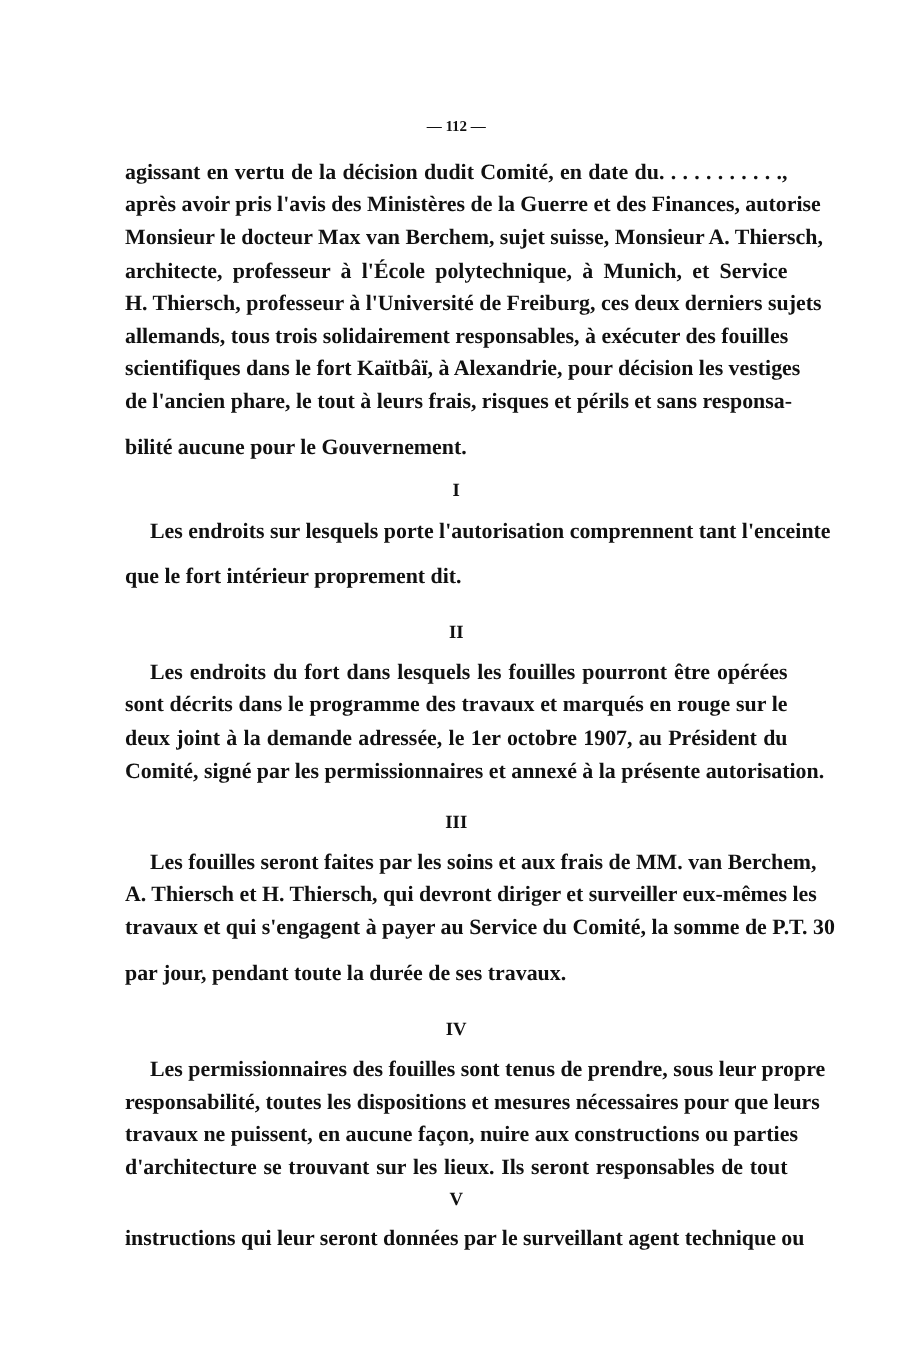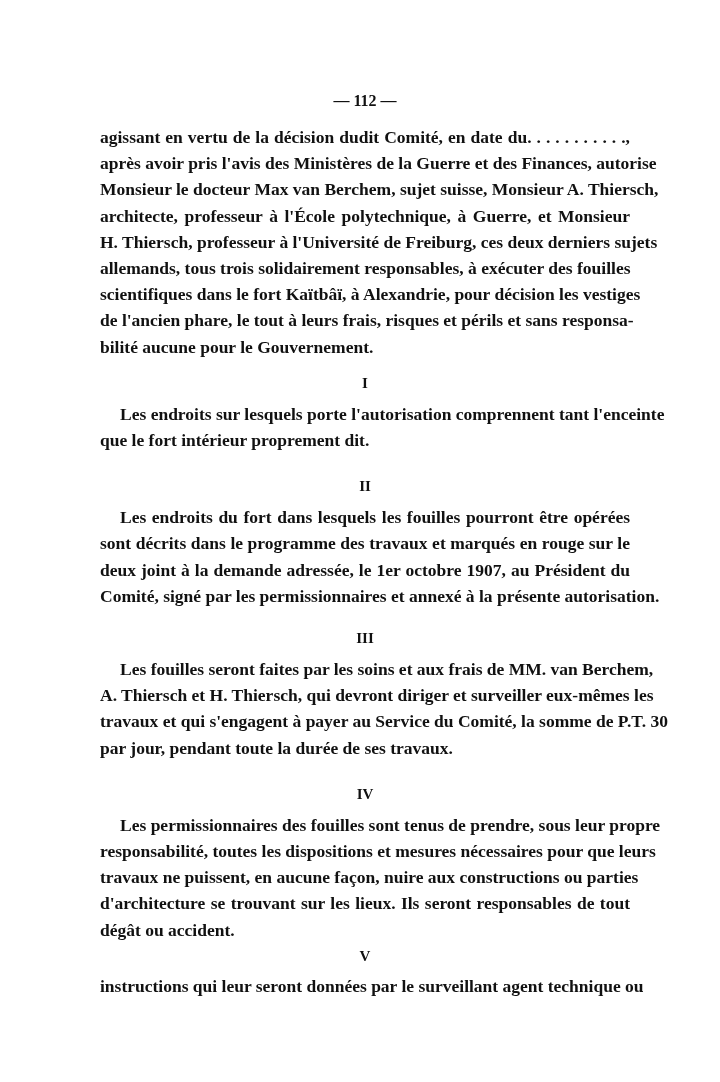--- a/index.html
+++ b/index.html
@@ -6,39 +6,39 @@
     body { width: 720px; height: 1082px; position: relative; overflow: hidden; }
     .page {
       position: absolute; left: 100px; top: 88px; width: 530px;
       font-family: "Liberation Serif", "DejaVu Serif", serif;
       color: #111111;
       font-size: 17.5px;
       line-height: 26.2px;
       font-weight: bold;
       font-stretch: condensed;
     }
-    .folio { text-align: center; font-size: 16px; height: 26px; margin-bottom: 10px; }
+    .folio { text-align: center; font-size: 12px; height: 26px; margin-bottom: 10px; }
     .para { text-align: justify; text-align-last: left; margin: 0; }
     .heading { text-align: center; font-size: 15px; margin: 10px 0 7px 0; height: 24px; }
     .heading.tight { margin: 0 0 6px 0; }
     .line { display: block; text-align: justify; text-align-last: justify; white-space: nowrap; }
-    .line.last { text-align-last: left; }
+    .line.last { text-align-last: left; margin-top: 10px; }
     .line.first { text-indent: 20px; }
   </style>
 </head>
 <body>
 
 <div class="page">
   <div class="folio">— 112 —</div>
 
   <div class="para">
     <span class="line">agissant en vertu de la décision dudit Comité, en date du. . . . . . . . . . .,</span>
     <span class="line">après avoir pris l'avis des Ministères de la Guerre et des Finances, autorise</span>
     <span class="line">Monsieur le docteur Max van Berchem, sujet suisse, Monsieur A. Thiersch,</span>
-    <span class="line">architecte, professeur à l'École polytechnique, à Guerre, et Monsieur</span>
+    <span class="line">architecte, professeur à l'École polytechnique, à Munich, et Service</span>
     <span class="line">H. Thiersch, professeur à l'Université de Freiburg, ces deux derniers sujets</span>
     <span class="line">allemands, tous trois solidairement responsables, à exécuter des fouilles</span>
     <span class="line">scientifiques dans le fort Kaïtbâï, à Alexandrie, pour décision les vestiges</span>
     <span class="line">de l'ancien phare, le tout à leurs frais, risques et périls et sans responsa-</span>
     <span class="line last">bilité aucune pour le Gouvernement.</span>
   </div>
 
   <div class="heading">I</div>
   <div class="para">
     <span class="line first">Les endroits sur lesquels porte l'autorisation comprennent tant l'enceinte</span>
@@ -60,20 +60,19 @@
     <span class="line">travaux et qui s'engagent à payer au Service du Comité, la somme de P.T. 30</span>
     <span class="line last">par jour, pendant toute la durée de ses travaux.</span>
   </div>
 
   <div class="heading" style="margin-top:20px">IV</div>
   <div class="para">
     <span class="line first">Les permissionnaires des fouilles sont tenus de prendre, sous leur propre</span>
     <span class="line">responsabilité, toutes les dispositions et mesures nécessaires pour que leurs</span>
     <span class="line">travaux ne puissent, en aucune façon, nuire aux constructions ou parties</span>
     <span class="line">d'architecture se trouvant sur les lieux. Ils seront responsables de tout</span>
-    <span class="line last">dégât ou accident.</span>
   </div>
 
   <div class="heading tight">V</div>
   <div class="para">
     <span class="line">instructions qui leur seront données par le surveillant agent technique ou</span>
   </div>
 </div>
 
 </body></html>

